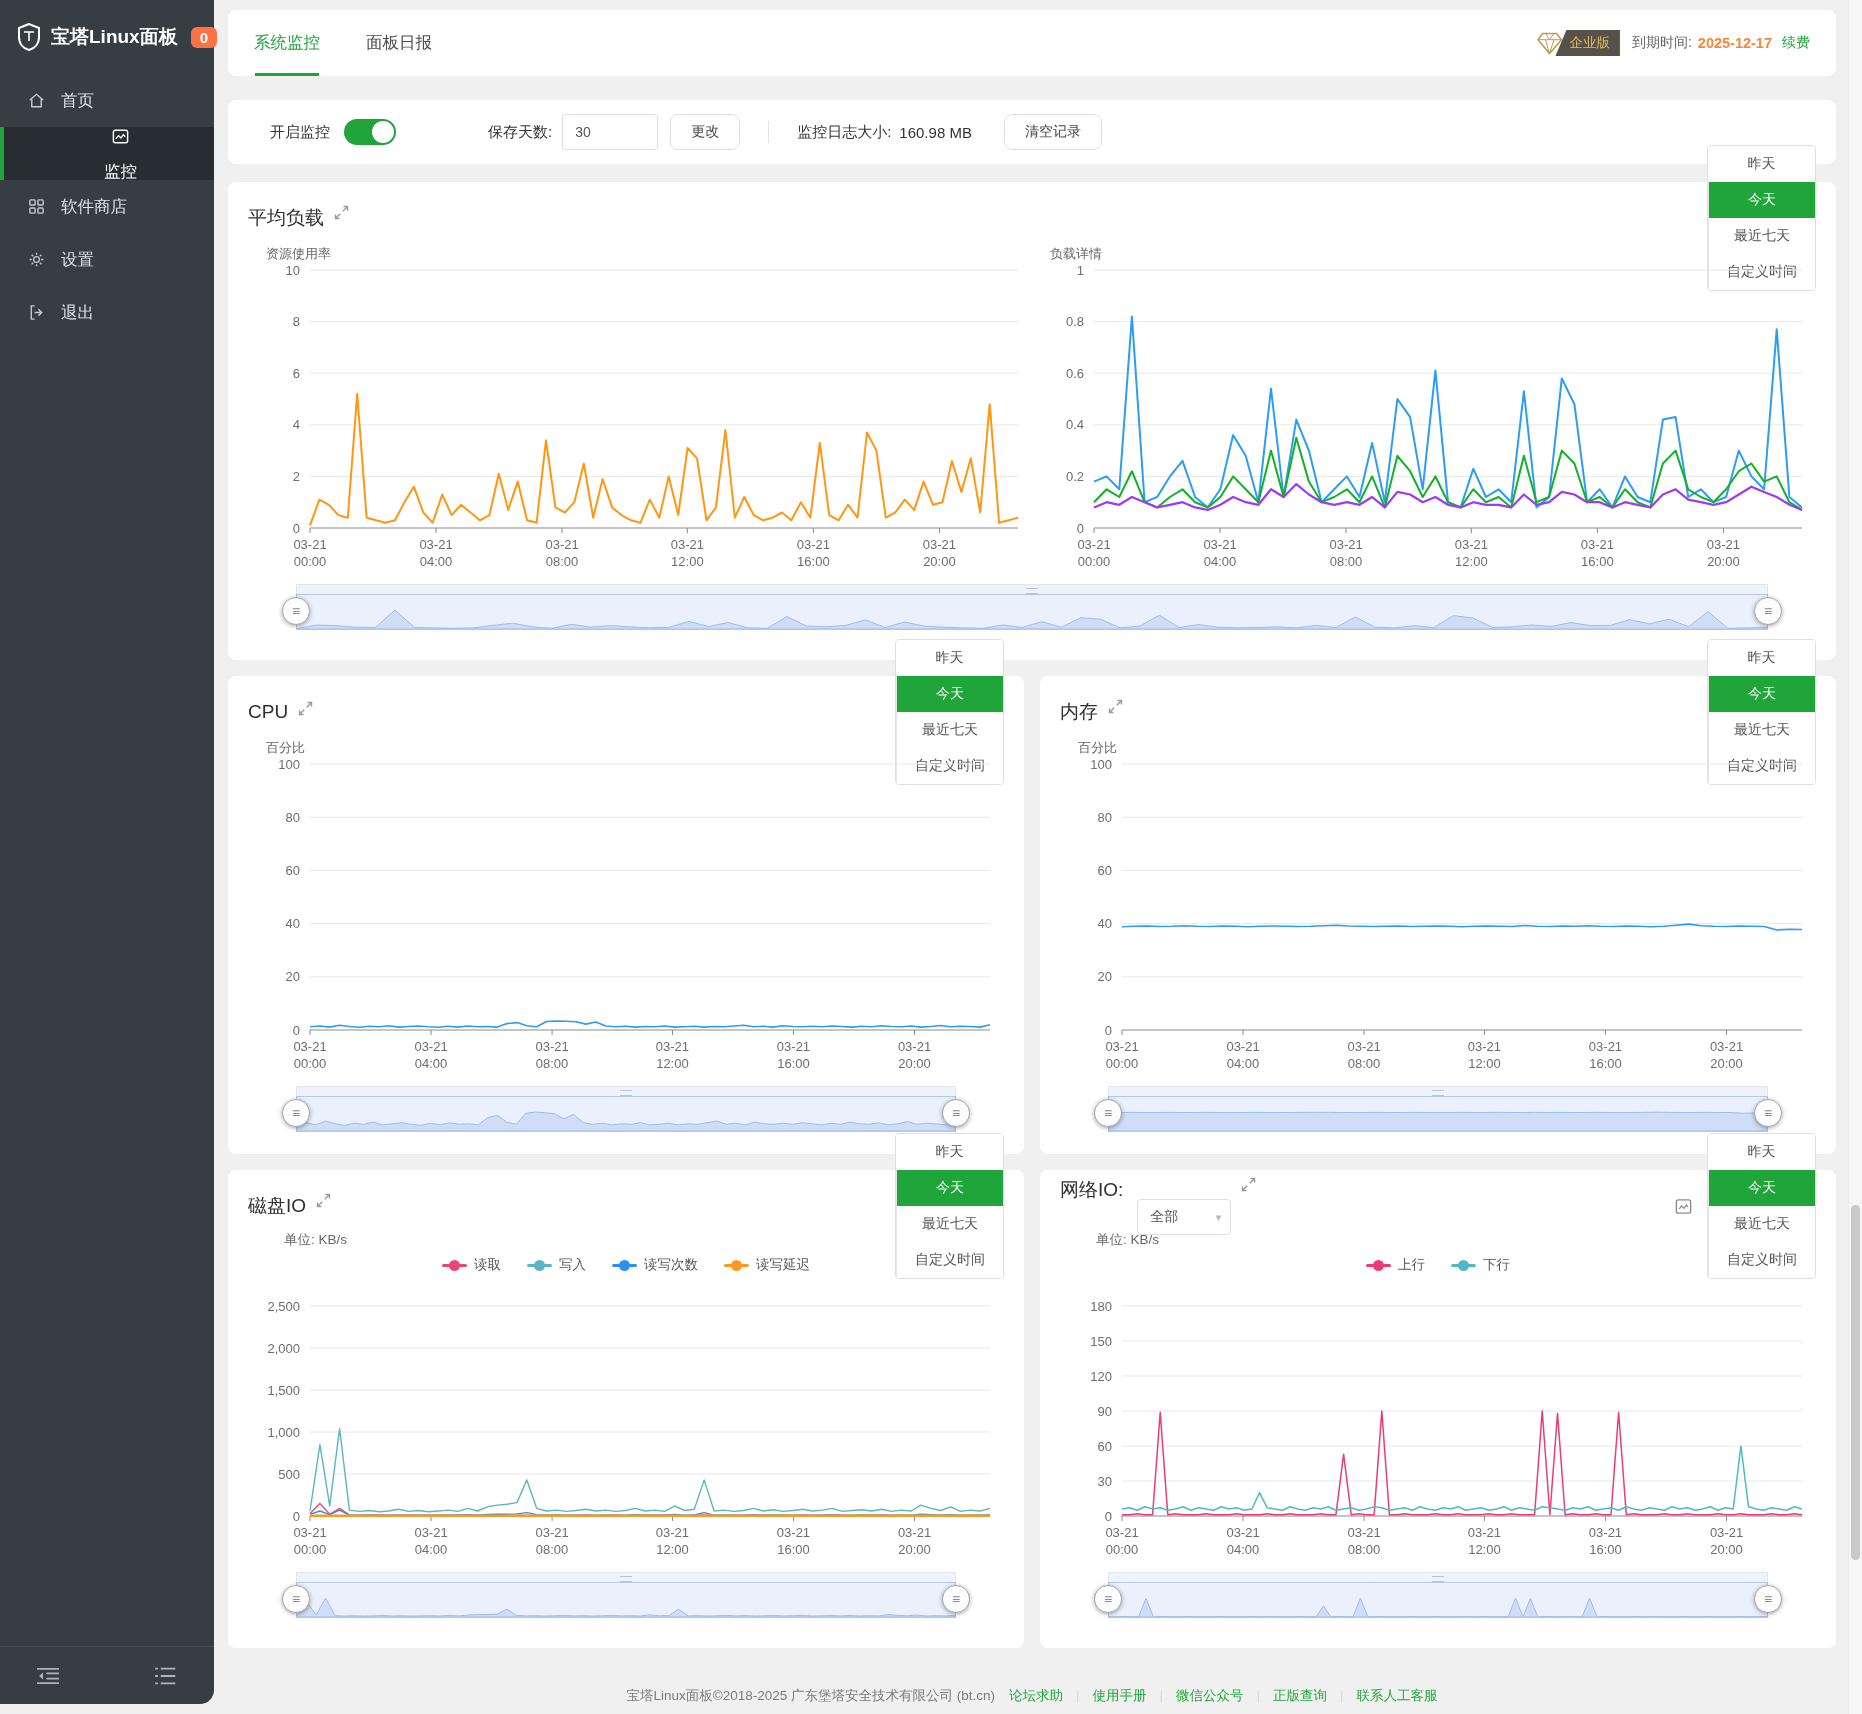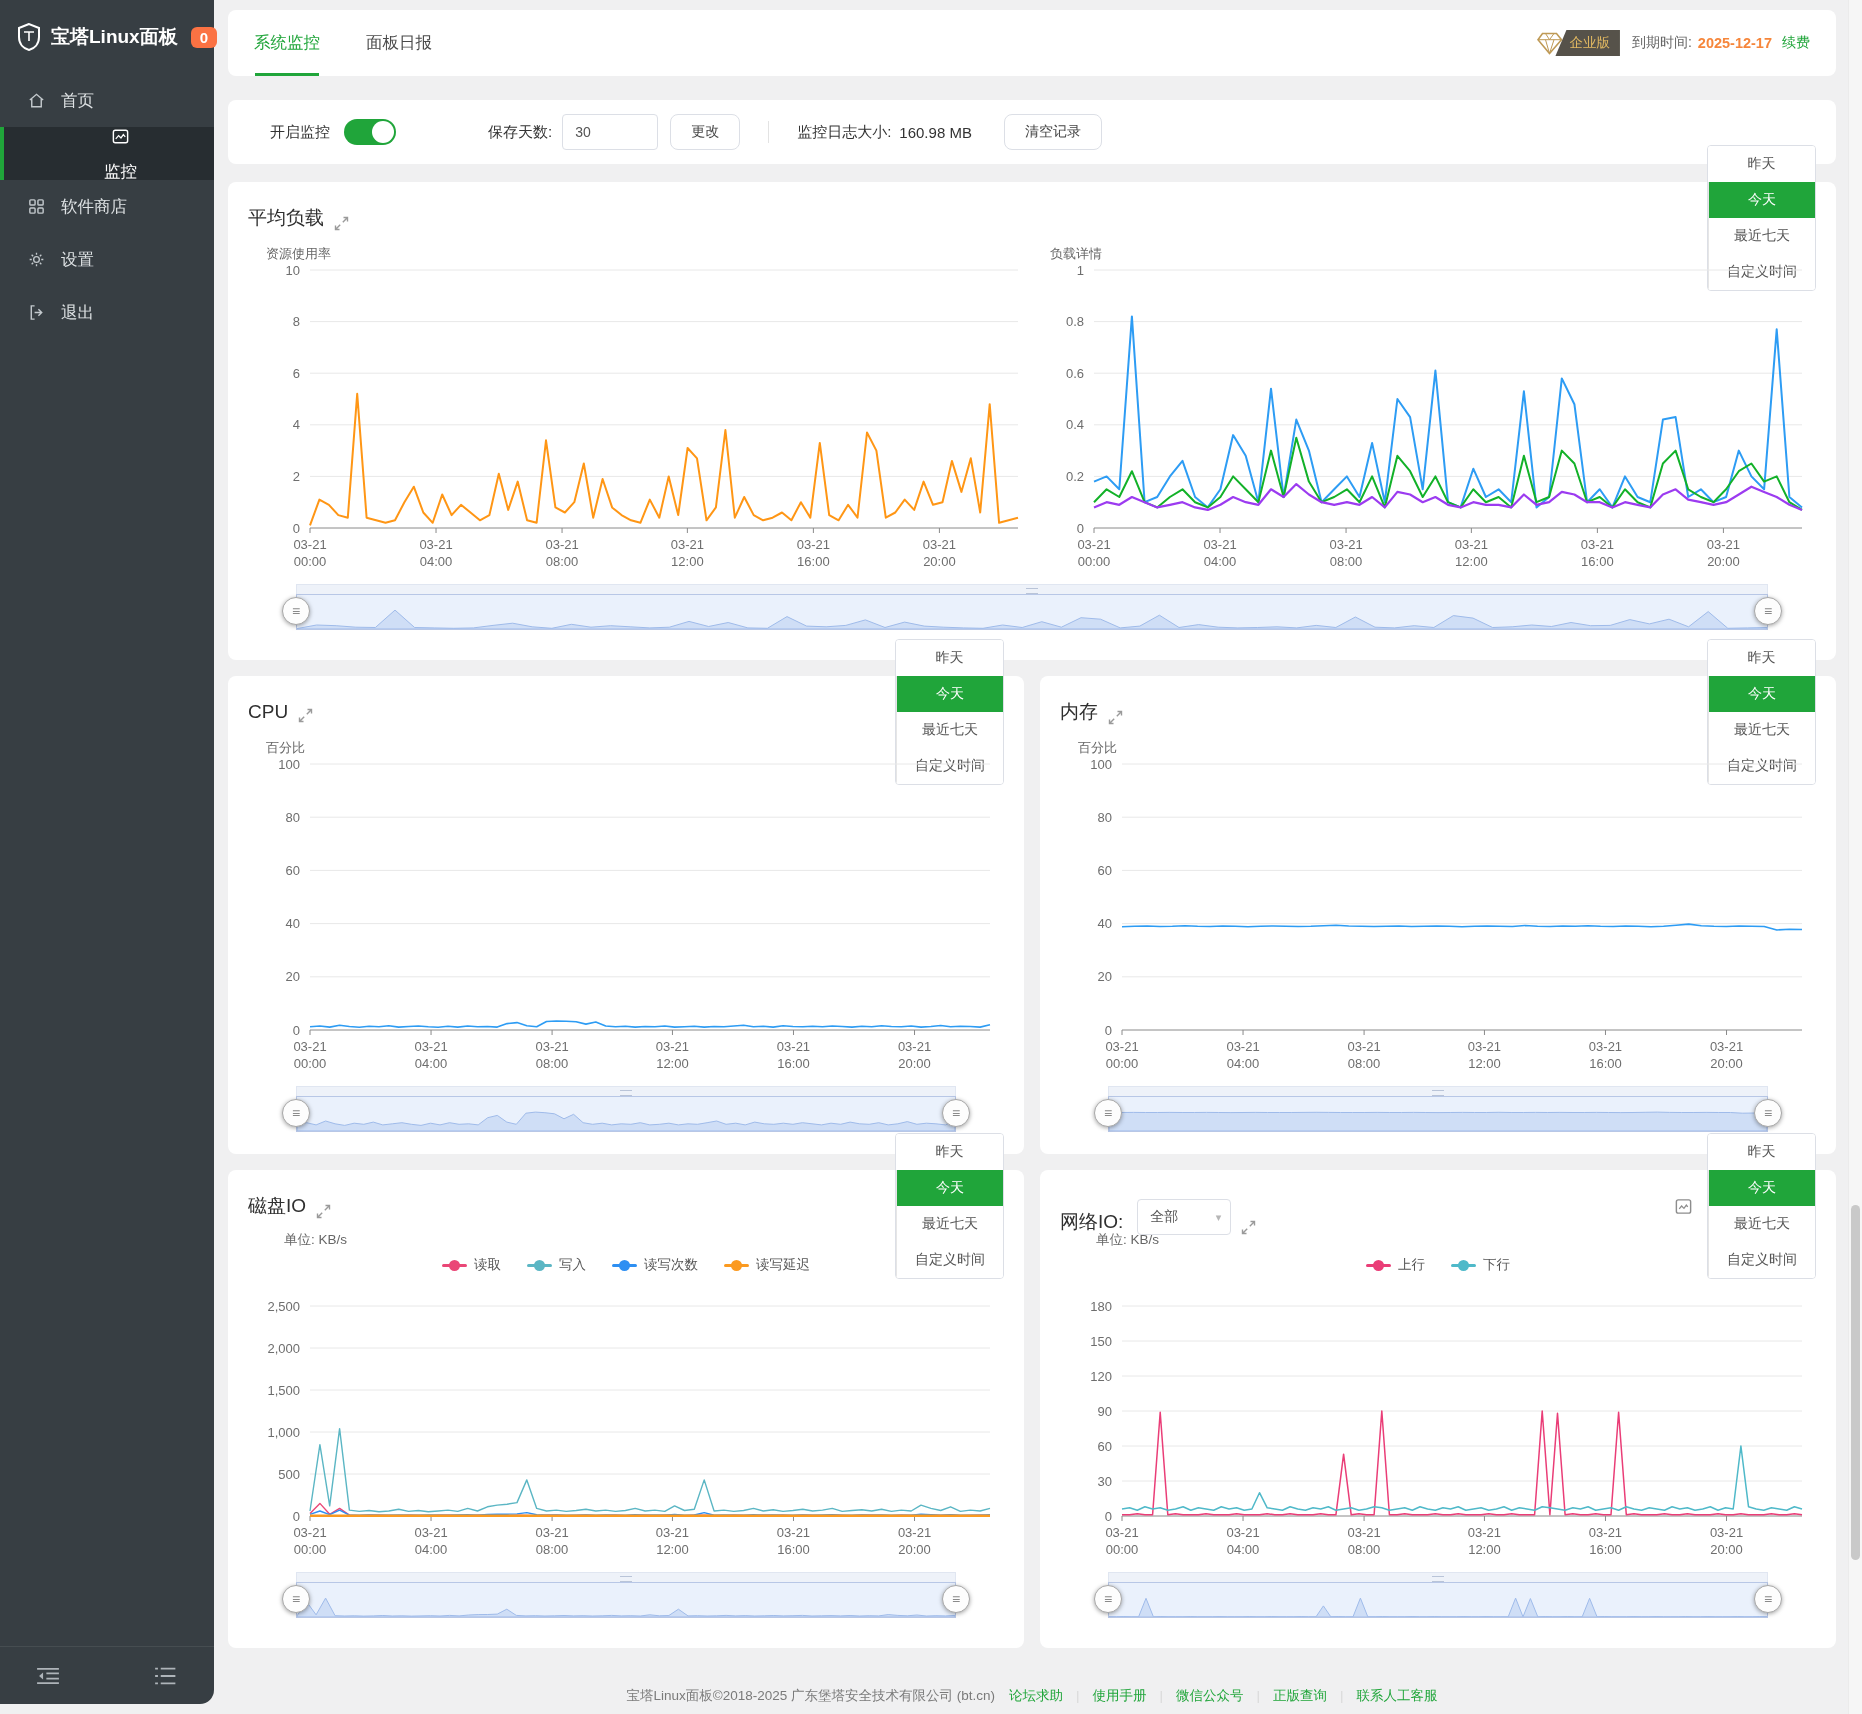--- a/index.html
+++ b/index.html
@@ -49,21 +49,21 @@
   .vdiv { width:1px; height:22px; background:#e3e3e3; margin:0 28px; }
   .log-size-val { margin-left:8px; }
   .clear-btn { margin-left:32px; }
 
   
   .chart-card { height:478px; padding:16px 20px 0; position:relative; }
   .row2 { display:flex; gap:16px; margin-bottom:16px; }
   .row2 .chart-card { flex:1; }
   .load-card { margin-bottom:16px; }
   .card-head { display:flex; align-items:center; justify-content:space-between; height:40px; }
-  .title-wrap { display:flex; align-items:flex-end; gap:10px; }
+  .title-wrap { display:flex; align-items:flex-start; gap:10px; }
   .card-title { font-size:19px; font-weight:400; color:#2f2f2f; }
   .expand-icon { width:15px; height:15px; color:#9a9a9a; cursor:pointer; display:flex; }
   .head-right { display:flex; align-items:center; gap:14px; }
   .mini-chart-icon { width:19px; height:19px; color:#8d8d8d; cursor:pointer; display:flex; }
   .select { height:36px; min-width:94px; border:1px solid #dcdfe6; border-radius:4px; display:flex; align-items:center; justify-content:space-between; padding:0 9px 0 12px; font-size:14px; color:#555; cursor:pointer; margin-left:4px;margin-top:22px; }
   .select .chev { color:#b6b6b6; font-size:11px; }
   .btn-group { display:inline-flex; border:1px solid #dcdfe6; border-radius:4px; overflow:hidden; background:#fff;flex-direction:column; }
   .tbtn { height:36px; padding:0 18px; background:#fff; border:none; border-left:1px solid #e6e6e6; font-size:14px; color:#555; cursor:pointer; font-family:inherit; }
   .tbtn:first-child { border-left:none; }
   .tbtn.active { background:#20a53a; color:#fff; }

